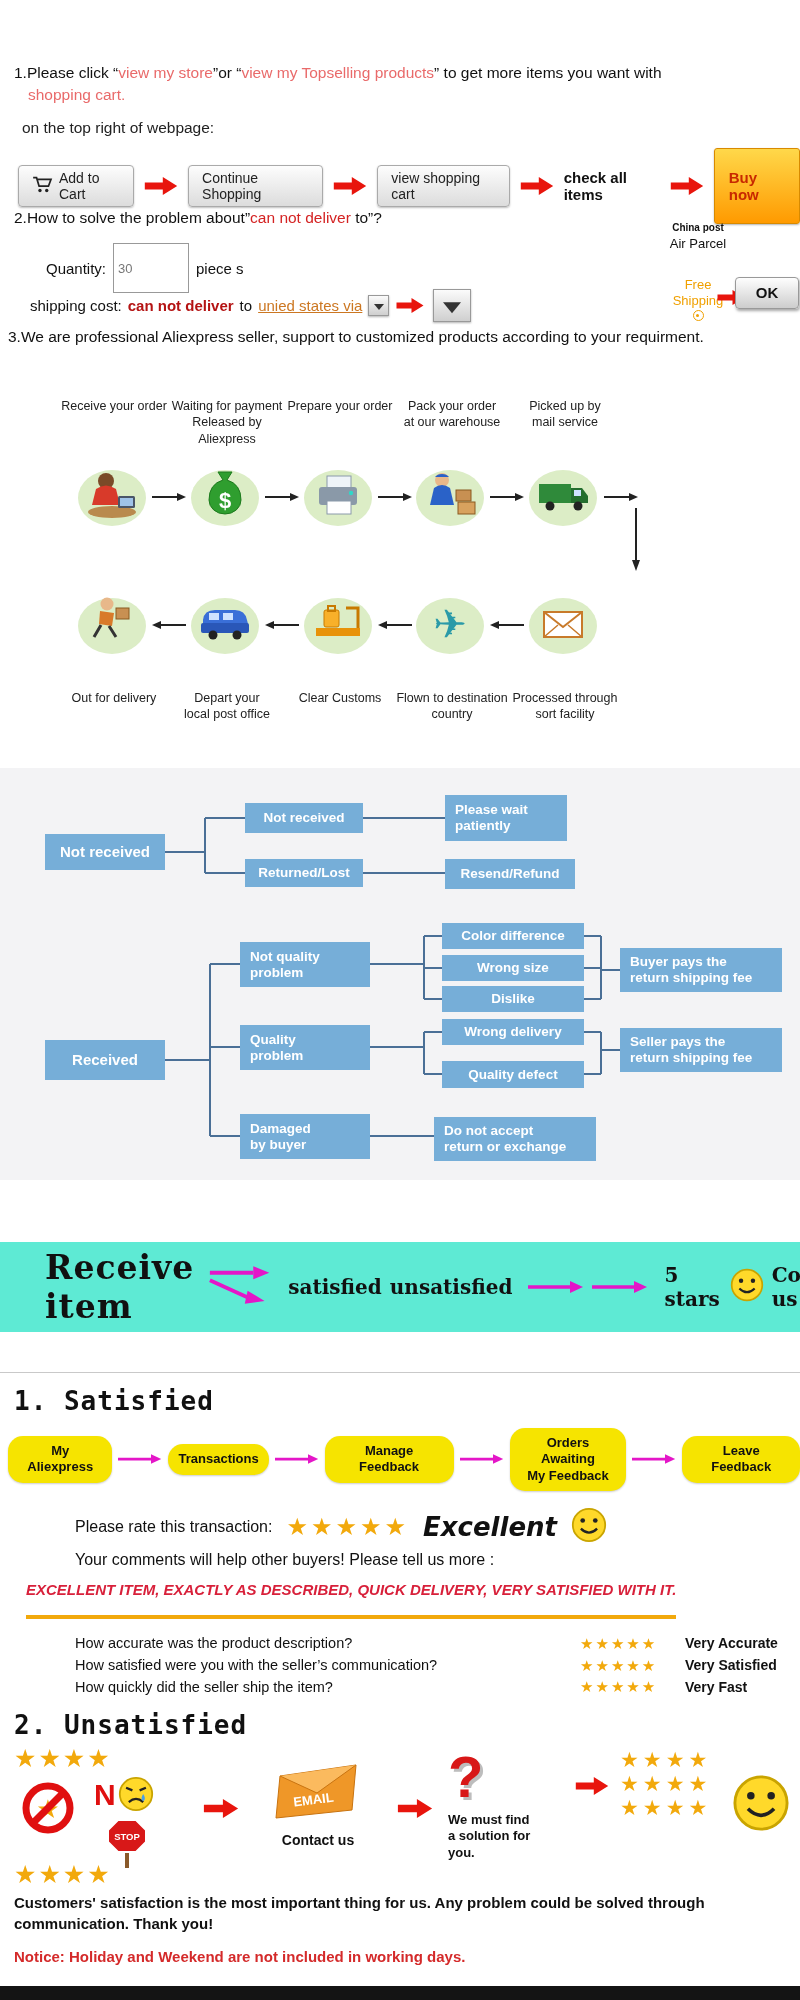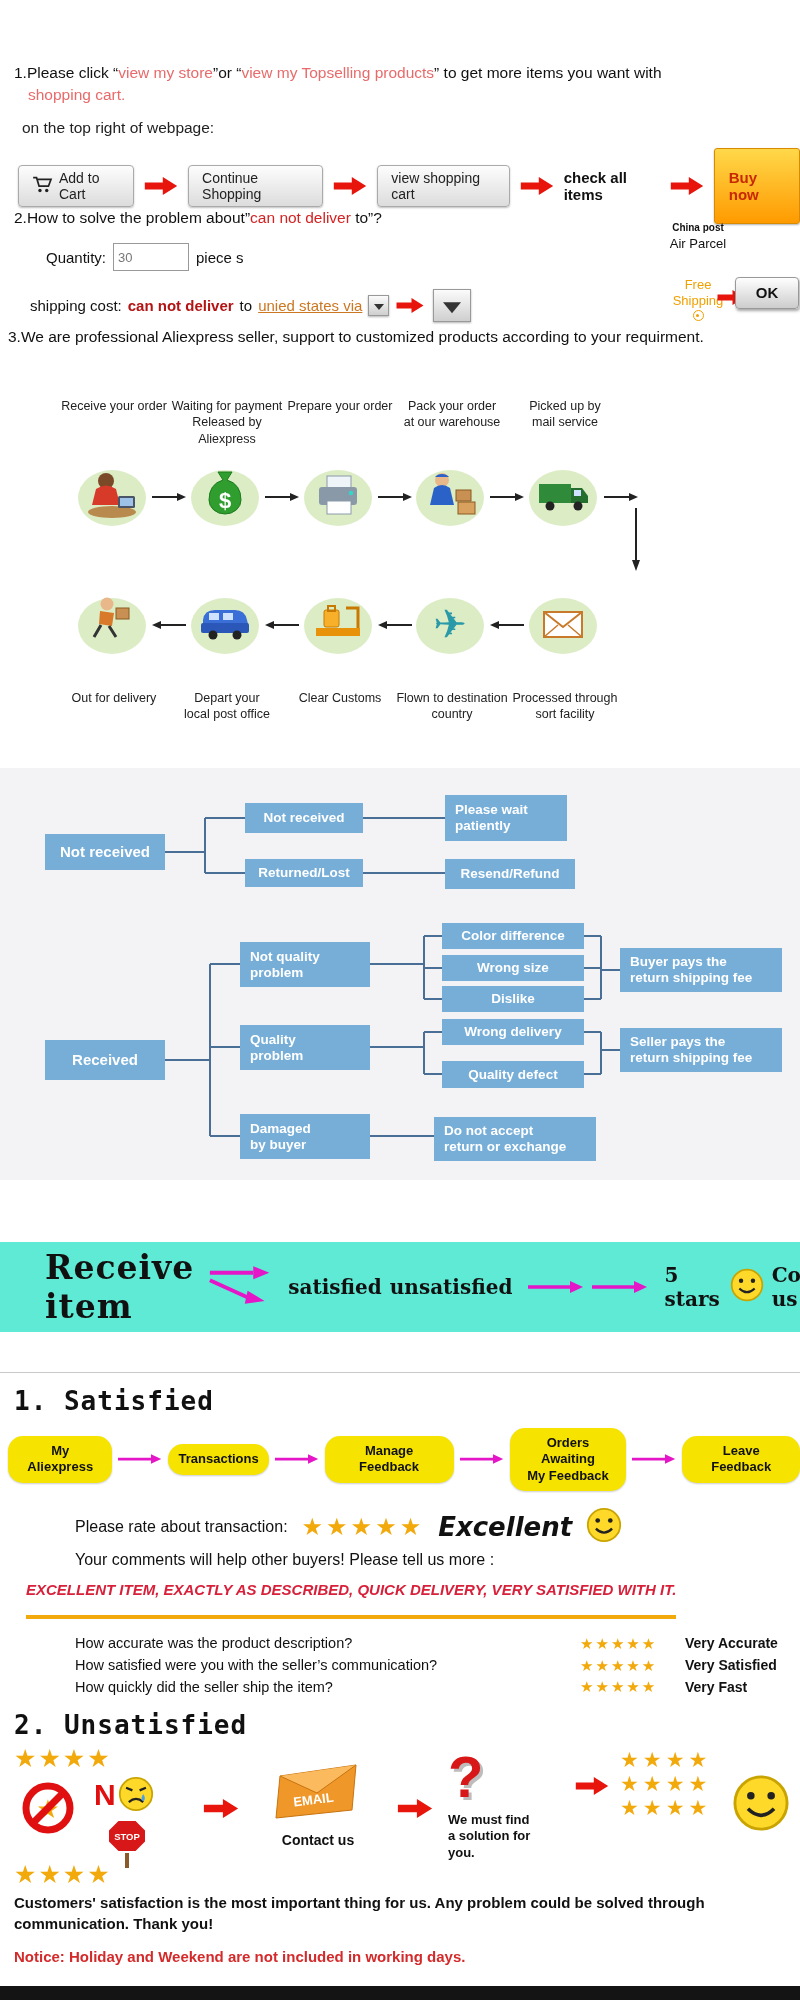--- a/index.html
+++ b/index.html
@@ -19,21 +19,21 @@
   .checkall{font-weight:bold;font-size:15px;}
   .buy-now{padding:20px 14px;font-weight:bold;font-size:15px;color:#c82800;background:linear-gradient(#ffd84a,#ff9a00);
     border:1px solid #d88a00;border-radius:3px;box-shadow:0 1px 2px rgba(0,0,0,.3);}
   .red-arrow svg{display:block;}
   
   #sec2{top:205px;left:0;width:800px;height:120px;}
   #sec2 .heading{position:absolute;left:14px;top:4px;font-size:15.5px;}
   .red{color:#d42222;}
   .darkred{color:#b41313;font-weight:bold;}
   #qty-row{position:absolute;left:46px;top:38px;font-size:15px;display:flex;align-items:center;gap:7px;}
-  #qty-input{width:66px;height:20px;border:1px solid #999;font-size:13px;color:#777;padding:3px 4px;font-family:"Liberation Sans",sans-serif;}
+  #qty-input{width:66px;height:20px;border:1px solid #999;font-size:13px;color:#777;padding:14px 4px;font-family:"Liberation Sans",sans-serif;}
   #ship-row{position:absolute;left:30px;top:84px;font-size:15px;display:flex;align-items:center;gap:6px;}
   .country-link{color:#cc7722;text-decoration:underline;}
   .dd{position:relative;background:linear-gradient(#fbfbfb,#cfcfcf);border:1px solid #999;box-shadow:0 1px 2px rgba(0,0,0,.3);}
   .dd::after{content:"";position:absolute;left:50%;top:50%;transform:translate(-50%,-35%);border-style:solid;border-color:#333 transparent transparent transparent;}
   .dd-small{width:19px;height:19px;}.dd-small::after{border-width:6px 5px 0 5px;}
   .dd-big{width:36px;height:31px;margin-left:2px;}.dd-big::after{border-width:11px 9px 0 9px;}
   #chinapost{position:absolute;left:648px;top:14px;width:100px;text-align:center;font-size:13px;line-height:1.3;}
   #chinapost b{font-size:10px;}
   #freeship{position:absolute;left:652px;top:72px;width:92px;text-align:center;color:#f0a000;font-size:13px;line-height:1.2;}
   #freeship .dotcirc{display:inline-block;width:9px;height:9px;border:1.5px solid #f0a000;border-radius:50%;margin-top:2px;position:relative;}
@@ -448,21 +448,21 @@
       <span class="pill">Orders Awaiting
 My Feedback</span>
       <span class="m-arrow">
           <svg width="44" height="14" viewBox="0 0 56 14">
             <use href="#marrow"></use>
           </svg>
         </span>
       <span class="pill">Leave Feedback</span>
     </div>
     <div id="raterow">
-      <span>Please rate about transaction:</span>
+      <span>Please rate this transaction:</span>
       <span class="stars">★★★★★</span>
       <span class="excellent">Excellent</span>
       <span><svg width="36" height="36" viewBox="0 0 40 40">
             <use href="#smile"></use>
           </svg></span>
     </div>
     <div id="comments">Your comments will help other buyers! Please tell us more :</div>
     <div><span id="testimonial">EXCELLENT ITEM, EXACTLY AS DESCRIBED, QUICK DELIVERY, VERY SATISFIED WITH IT.</span></div>
     <div id="detailed">
       <div class="drow">

